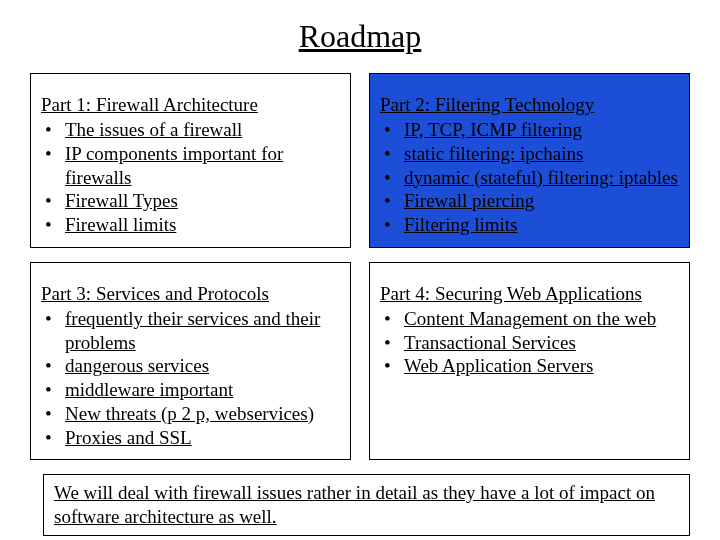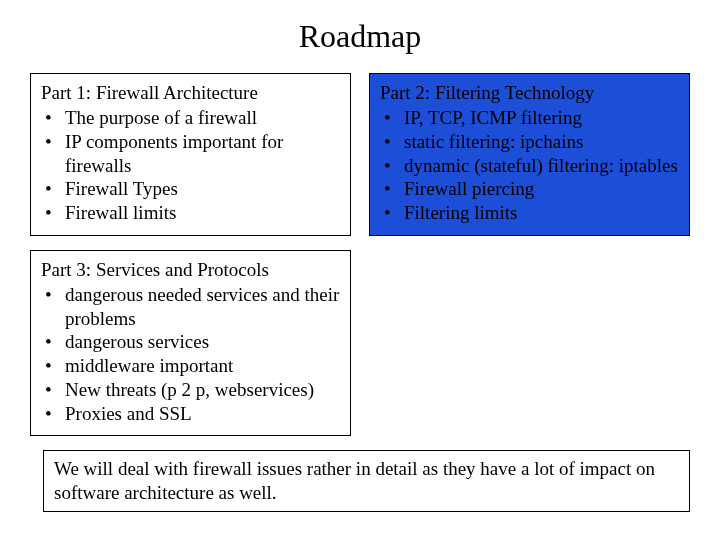--- a/index.html
+++ b/index.html
@@ -11,20 +11,21 @@
     font-family: "Times New Roman", Times, serif;
     color: #000;
   }
   .slide {
     width: 720px;
     height: 435px;
     box-sizing: border-box;
     padding: 14px 30px 10px 30px;
     display: flex;
     flex-direction: column;
+    text-decoration: underline;
   }
   .title {
     text-align: center;
     font-size: 32px;
     margin: 4px 0 18px 0;
     font-weight: normal;
   }
   .grid {
     display: grid;
     grid-template-columns: 1fr 1fr;
@@ -35,21 +36,21 @@
     border: 1px solid #000;
     box-sizing: border-box;
     padding: 8px 10px 10px 10px;
     background: #ffffff;
   }
   .box.highlight {
     background: #1d4ed8;
   }
   .part-heading {
     font-size: 19px;
-    margin: 0 0 2px 0;
+    margin: 12px 0 2px 0;
   }
   ul.items {
     list-style: none;
     margin: 0;
     padding: 0;
   }
   ul.items li {
     position: relative;
     padding-left: 24px;
     font-size: 19px;
@@ -76,47 +77,55 @@
 
 <div class="slide">
 
   <div class="title">Roadmap</div>
 
   <div class="grid">
 
     <div class="box">
       <div class="part-heading">Part 1: Firewall Architecture</div>
       <ul class="items">
-        <li>The purpose of a firewall</li>
+        <li>The issues of a firewall</li>
         <li>IP components important for firewalls</li>
         <li>Firewall Types</li>
         <li>Firewall limits</li>
       </ul>
     </div>
 
     <div class="box highlight">
       <div class="part-heading">Part 2: Filtering Technology</div>
       <ul class="items">
         <li>IP, TCP, ICMP filtering</li>
         <li>static filtering: ipchains</li>
         <li>dynamic (stateful) filtering: iptables</li>
         <li>Firewall piercing</li>
         <li>Filtering limits</li>
       </ul>
     </div>
 
     <div class="box">
       <div class="part-heading">Part 3: Services and Protocols</div>
       <ul class="items">
-        <li>dangerous needed services and their problems</li>
+        <li>frequently their services and their problems</li>
         <li>dangerous services</li>
         <li>middleware important</li>
         <li>New threats (p 2 p, webservices)</li>
         <li>Proxies and SSL</li>
       </ul>
     </div>
 
+    <div class="box">
+      <div class="part-heading">Part 4: Securing Web Applications</div>
+      <ul class="items">
+        <li>Content Management on the web</li>
+        <li>Transactional Services</li>
+        <li>Web Application Servers</li>
+      </ul>
+    </div>
 
   </div>
 
   <div class="footnote">We will deal with firewall issues rather in detail as they have a lot of impact on software architecture as well.</div>
 
 </div>
 
 </body></html>

